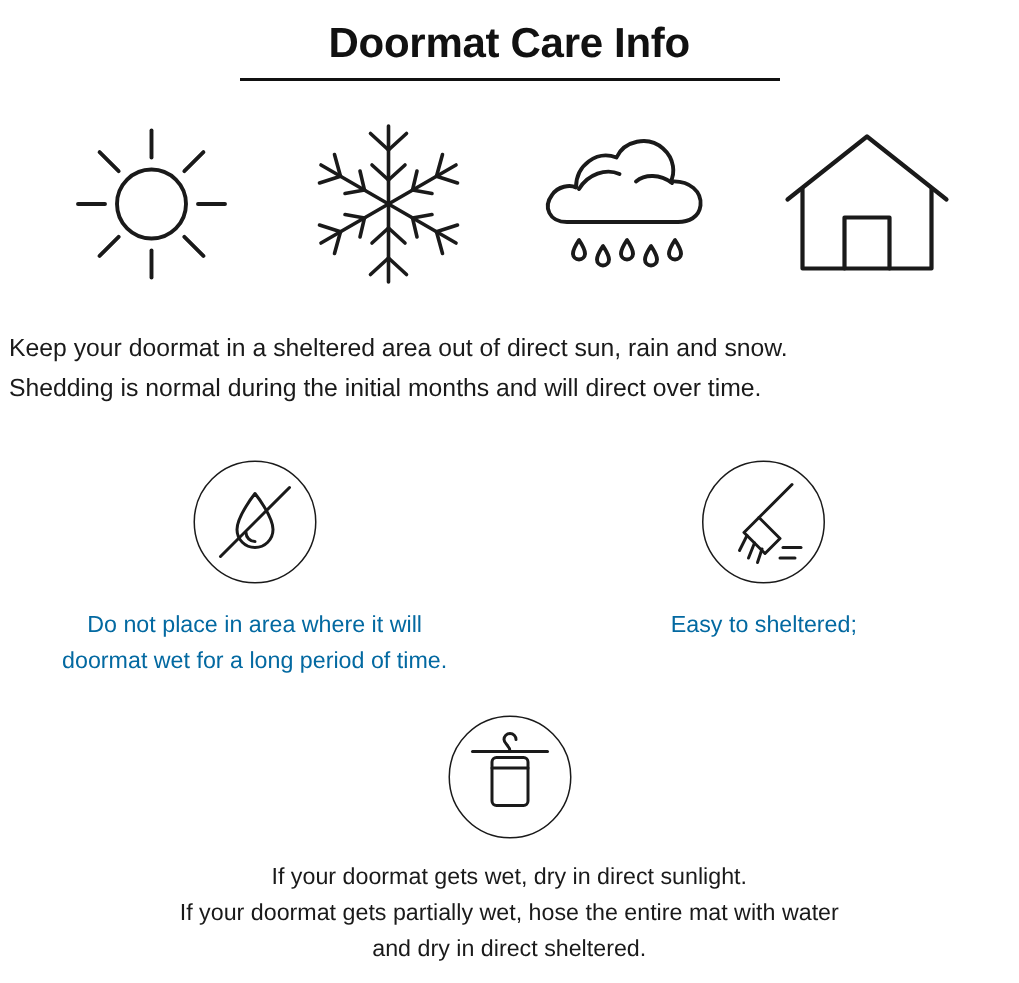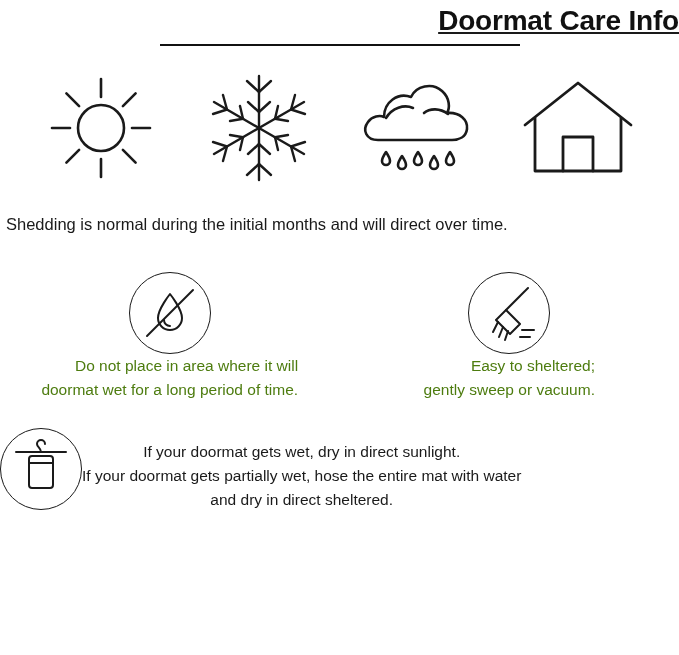--- a/index.html
+++ b/index.html
@@ -12,23 +12,22 @@
     height: 655px;
     font-family: "Liberation Sans", sans-serif;
     color: #1a1a1a;
     overflow: hidden;
     position: relative;
   }
 
   
   .title-wrap {
     width: 100%;
-    text-align: right;
-    padding-top: 4px;
-    text-decoration: underline;
+    text-align: center;
+    padding-top: 12px;
   }
   .title {
     font-size: 28px;
     font-weight: bold;
     letter-spacing: -0.2px;
     color: #111;
     line-height: 34px;
   }
   .title-rule {
     width: 360px;
@@ -83,31 +82,32 @@
     height: 82px;
     border: 1.6px solid #1a1a1a;
     border-radius: 50%;
     display: flex;
     align-items: center;
     justify-content: center;
     box-sizing: border-box;
     overflow: hidden;
   }
   .cap {
+    margin-top: 16px;
     font-size: 15.5px;
     line-height: 24px;
-    text-align: right;
-    color: #4d7c0f;
+    text-align: center;
+    color: #0369a1;
   }
 
   
   .bottom-block {
     margin-top: 24px;
     display: flex;
-    flex-direction: row;
+    flex-direction: column;
     align-items: center;
   }
   .bottom-cap {
     margin-top: 14px;
     font-size: 15.5px;
     line-height: 24px;
     text-align: center;
     color: #1a1a1a;
   }
 
@@ -194,20 +194,21 @@
     <svg width="118" height="110" viewBox="0 0 118 110" fill="none" stroke="#1a1a1a" stroke-width="2.8" stroke-linecap="round" stroke-linejoin="round">
       <path d="M6 52 L59 10 L112 52"></path>
       <path d="M16 45 L16 98 L102 98 L102 45"></path>
       <path d="M44 98 L44 64 L74 64 L74 98"></path>
     </svg>
   </div>
 
 </div>
 
 <div class="lead-text">
+  <div class="line">Keep your doormat in a sheltered area out of direct sun, rain and snow.</div>
   <div class="line">Shedding is normal during the initial months and will direct over time.</div>
 </div>
 
 <div class="two-col">
 
   <div class="col">
     <div class="circle-icon">
       <svg width="78" height="78" viewBox="0 0 78 78" fill="none" stroke="#1a1a1a" stroke-width="2" stroke-linecap="round" stroke-linejoin="round">
         <path d="M39 20 C39 20 27 35 27 44 a12 12 0 0 0 24 0 C51 35 39 20 39 20 Z"></path>
         <path d="M33 46 a6 6 0 0 0 6 6"></path>
@@ -227,21 +228,20 @@
         <path d="M36 36 L26 46 L40 60 L50 50 Z"></path>
         <line x1="28" y1="48" x2="23" y2="58"></line>
         <line x1="33" y1="53" x2="29" y2="63"></line>
         <line x1="38" y1="57" x2="35" y2="66"></line>
         <line x1="52" y1="56" x2="64" y2="56"></line>
         <line x1="50" y1="63" x2="60" y2="63"></line>
       </svg>
     </div>
     <div class="cap">
       <div>Easy to sheltered;</div>
-      <div>gently sweep or vacuum.</div>
     </div>
   </div>
 
 </div>
 
 <div class="bottom-block">
   <div class="circle-icon">
     <svg width="78" height="78" viewBox="0 0 78 78" fill="none" stroke="#1a1a1a" stroke-width="2" stroke-linecap="round" stroke-linejoin="round">
       <line x1="14" y1="22" x2="64" y2="22"></line>
       <path d="M39 22 C39 18 35 17 35 14 a4 4 0 0 1 8 0"></path>

